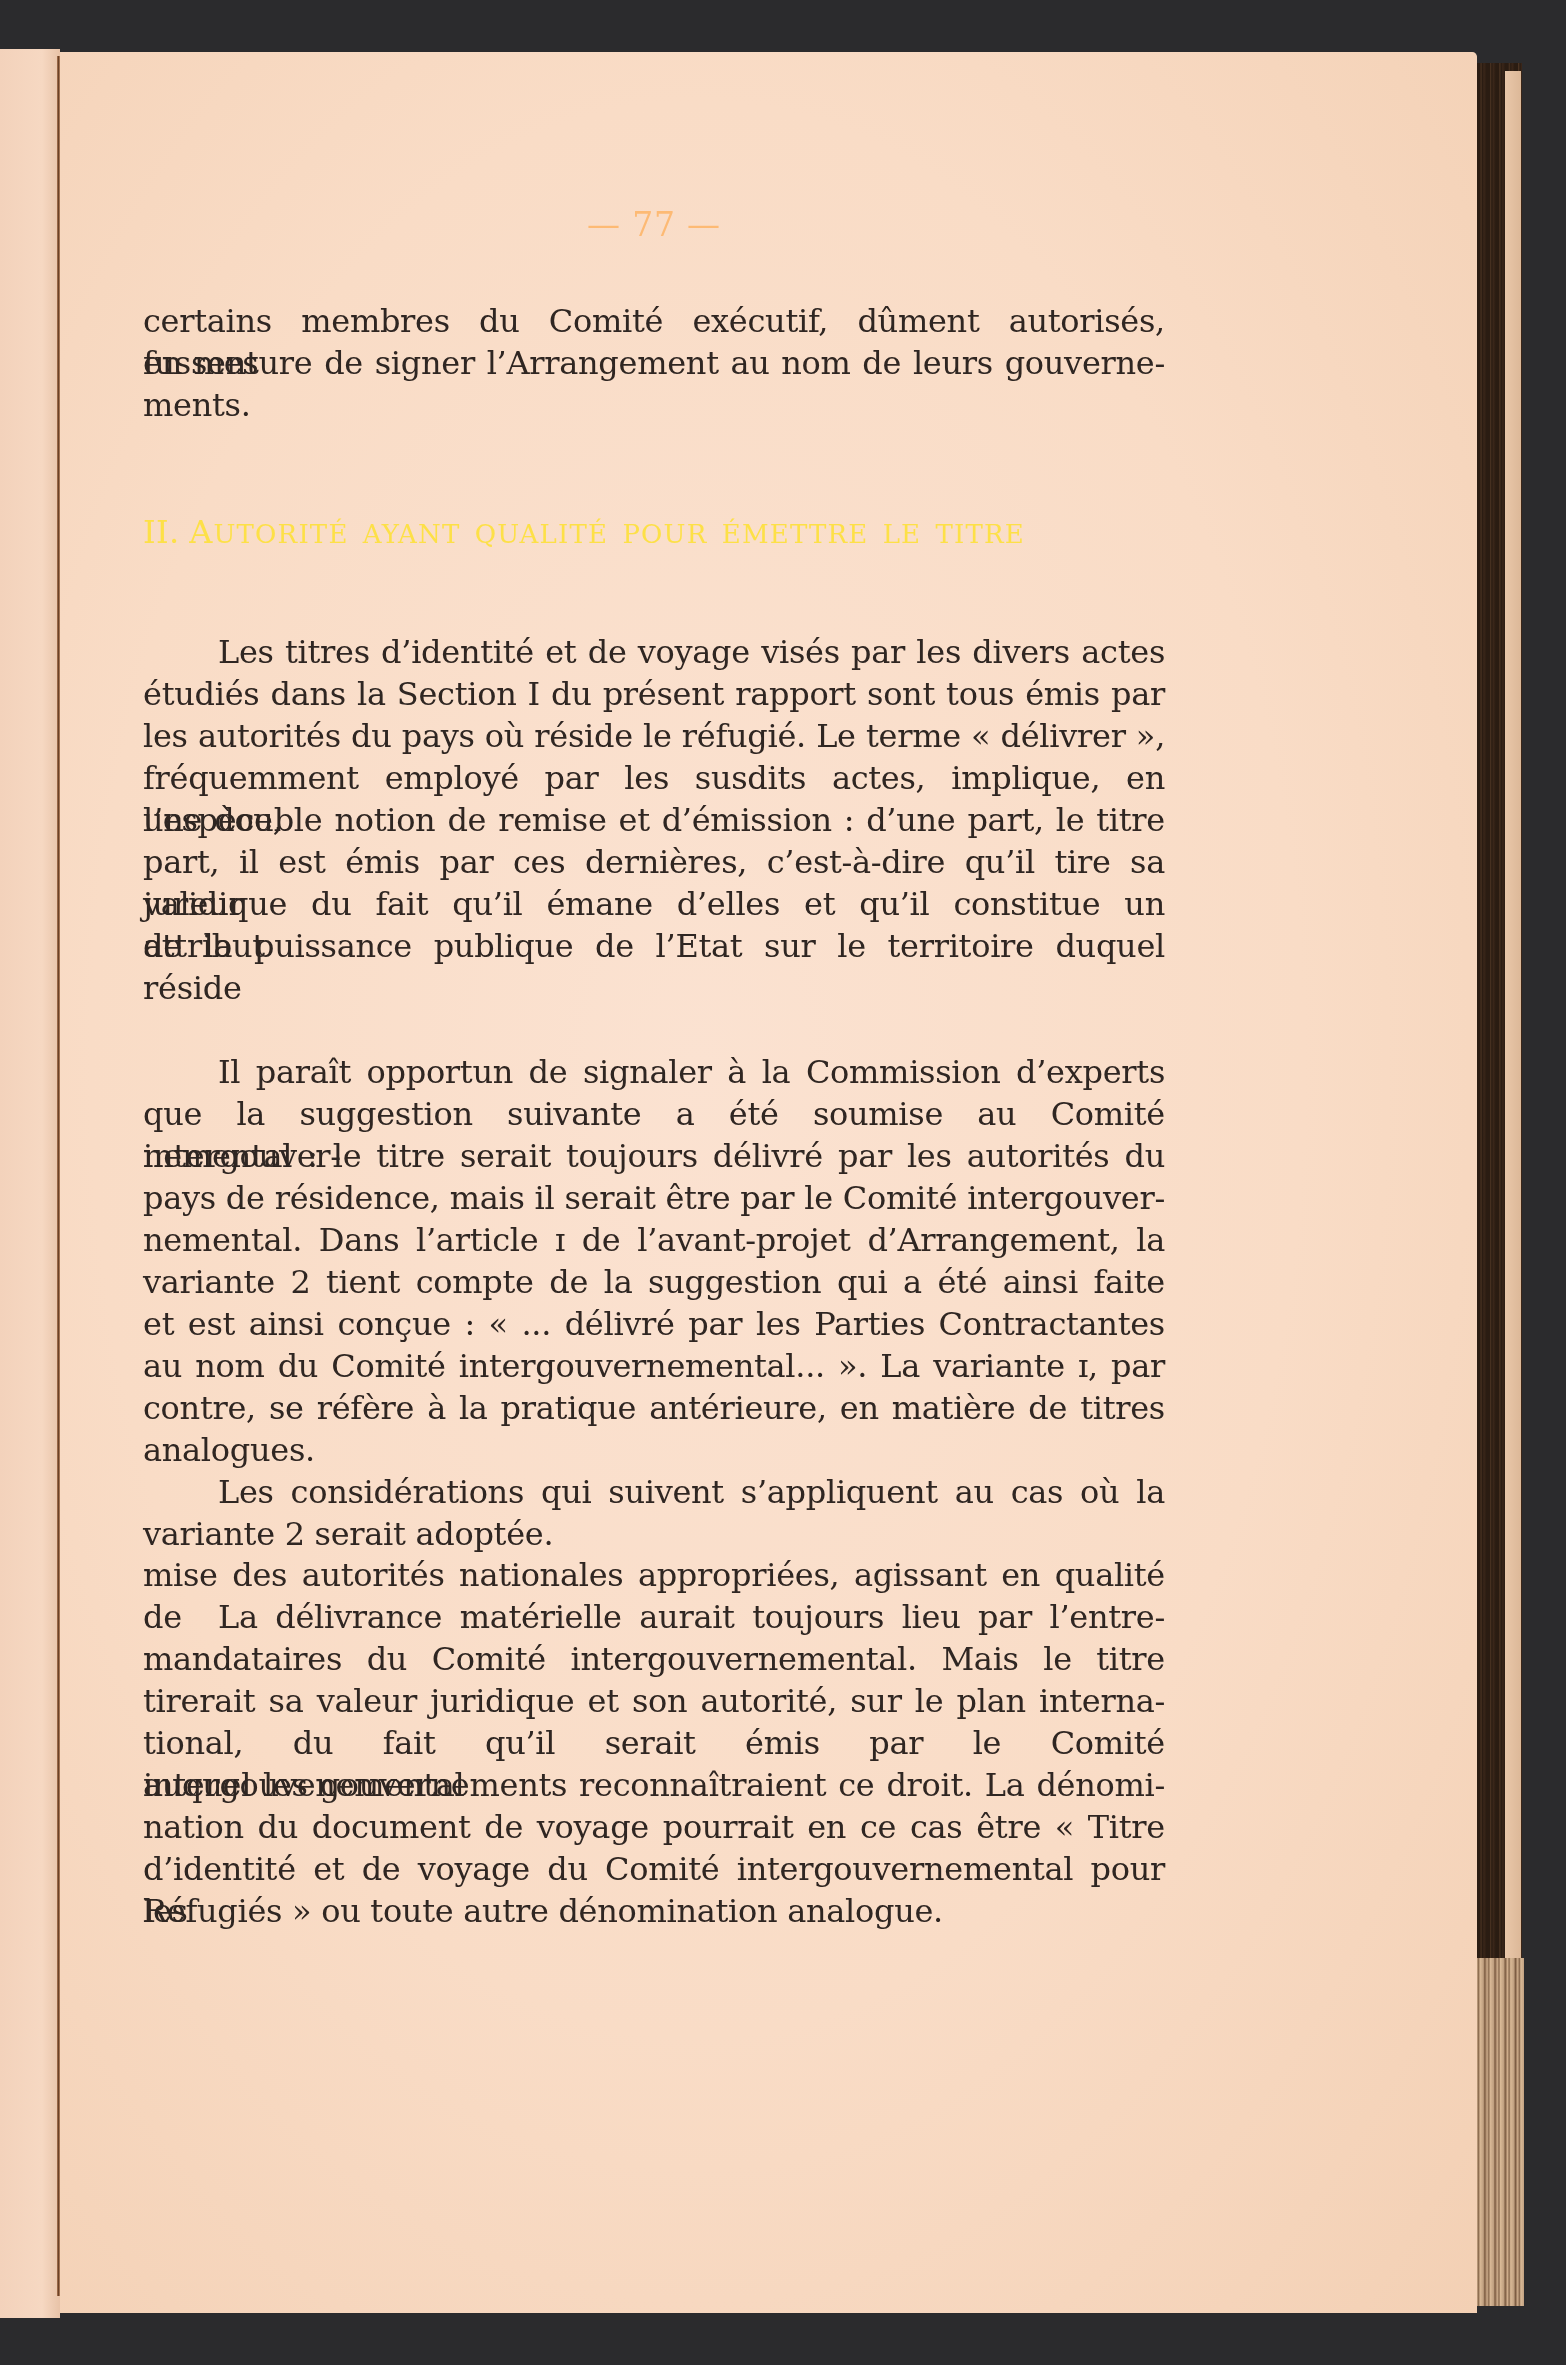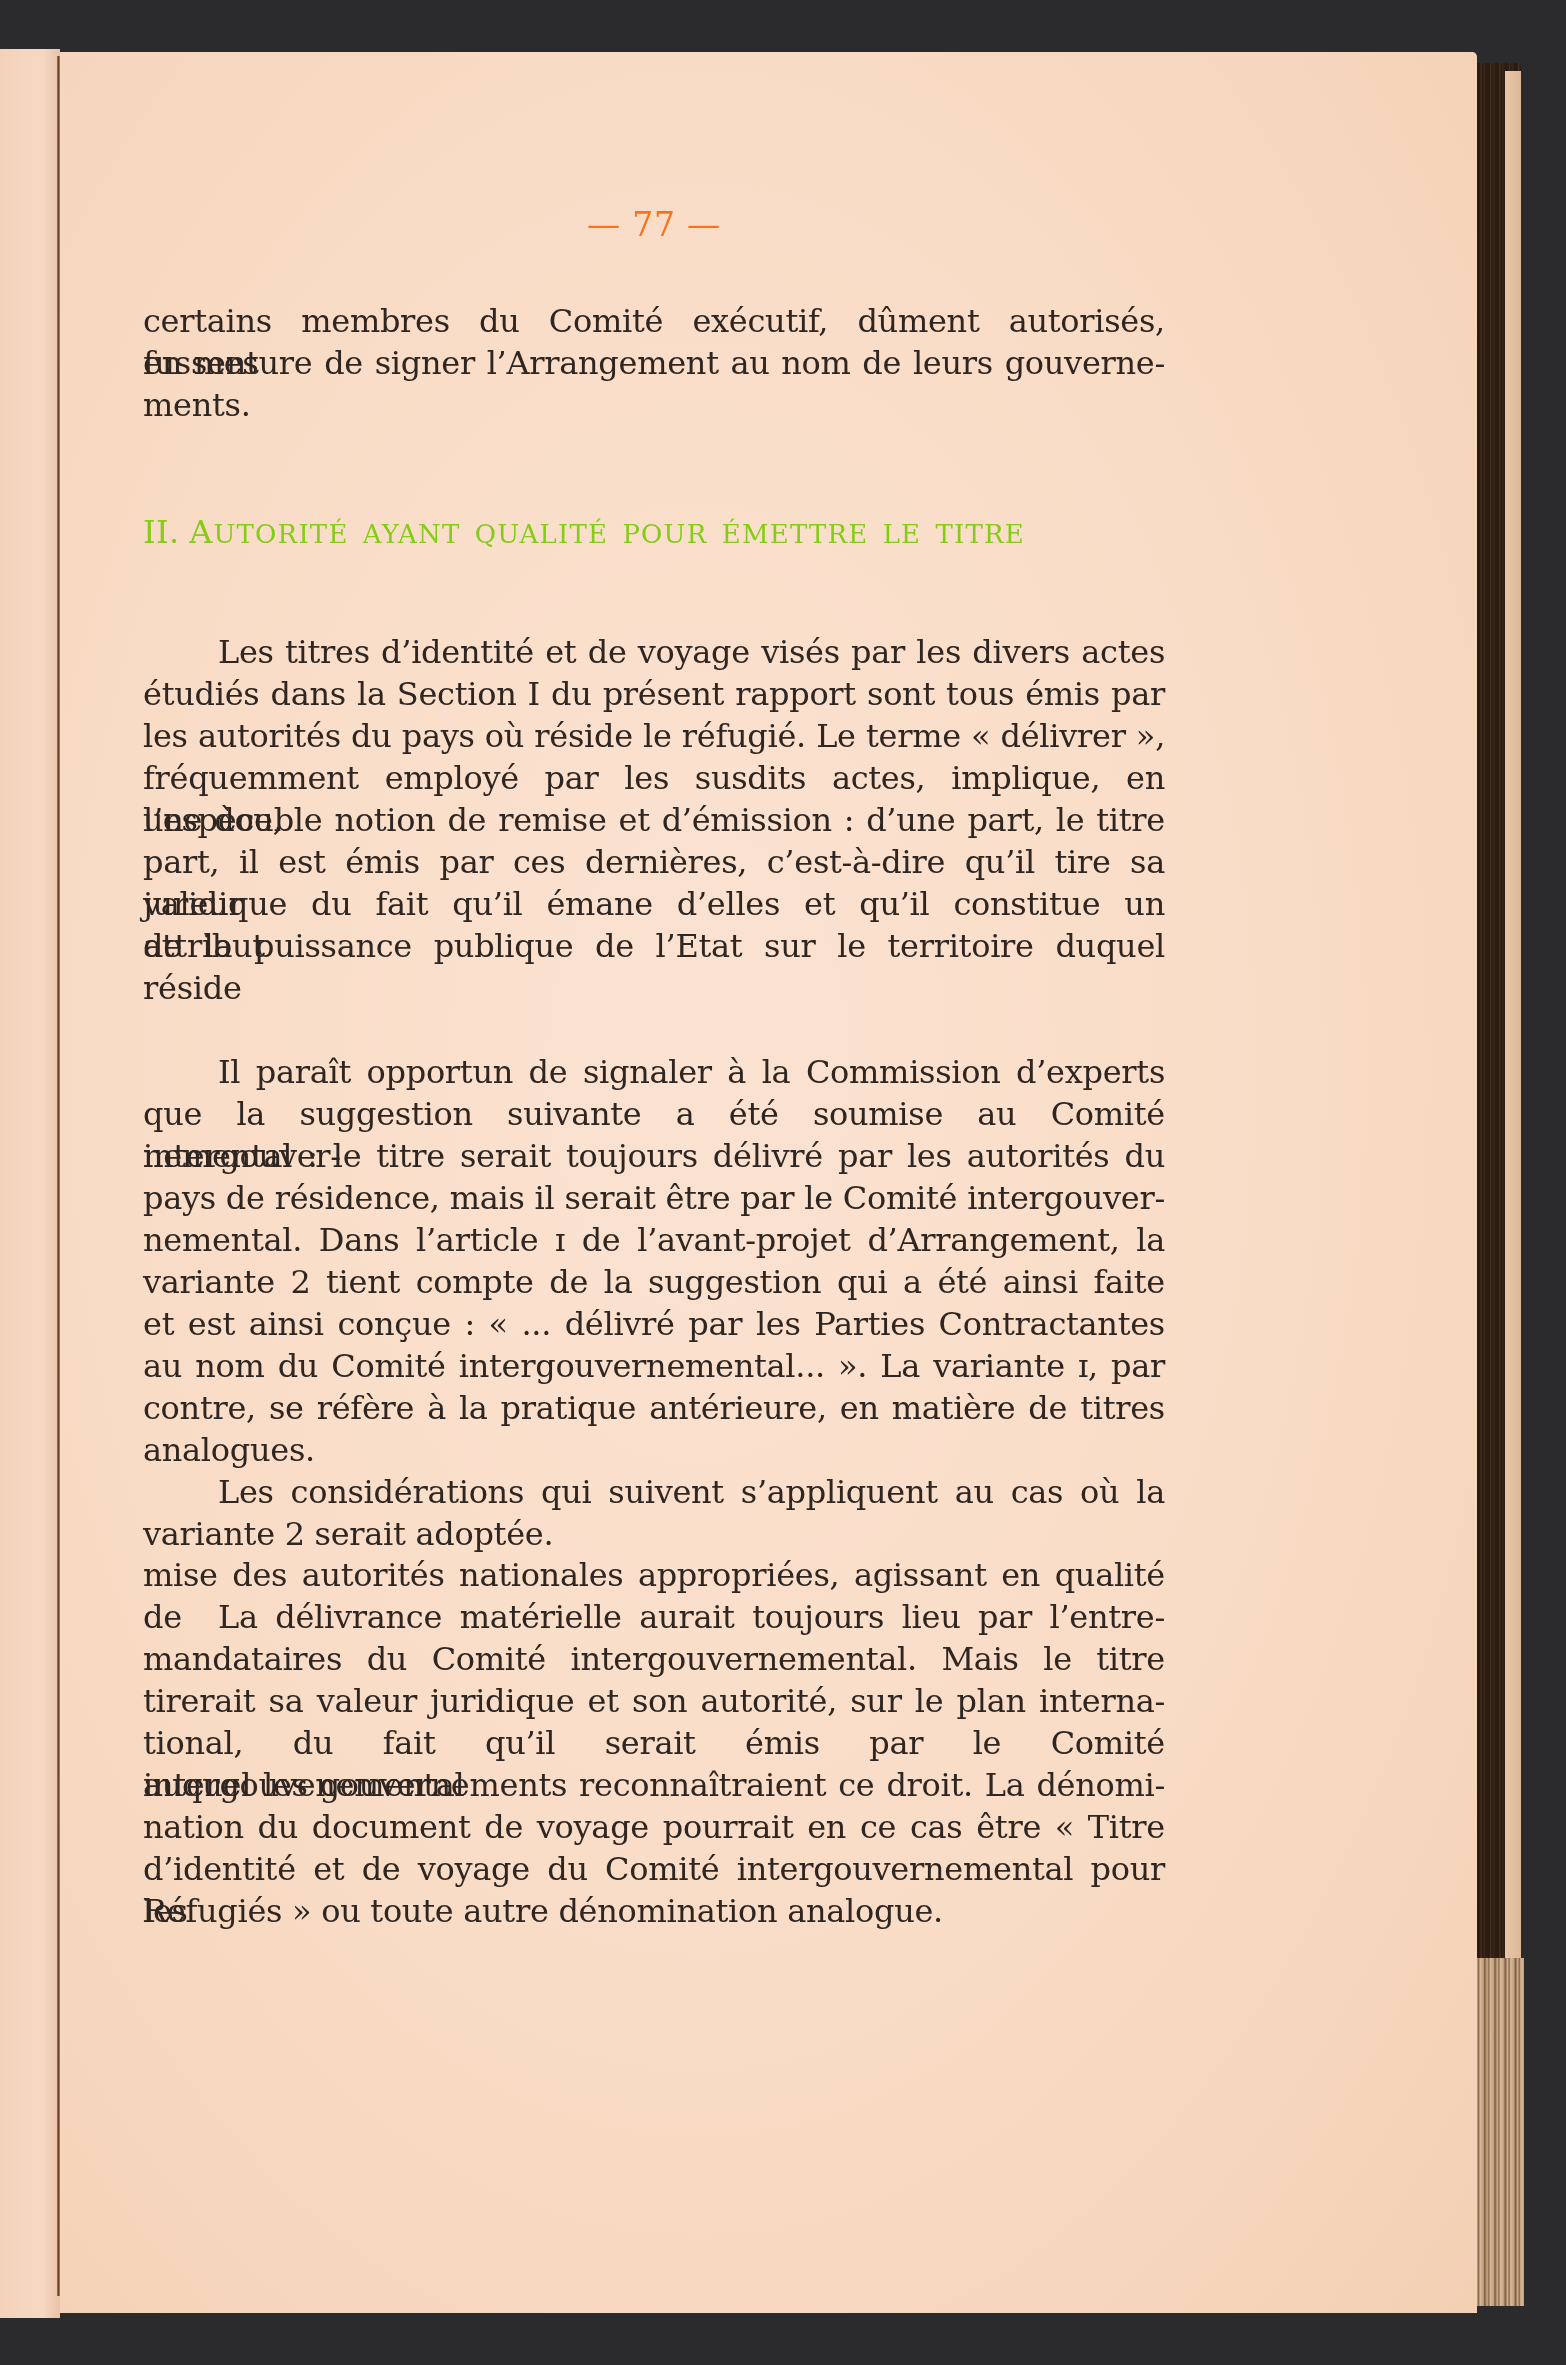--- a/index.html
+++ b/index.html
@@ -38,31 +38,31 @@
     background: linear-gradient(90deg, #e9c7a9, #dcb898);
   }
   .text-block {
     position: absolute; left: 143px; top: 0; width: 1022px;
     color: #2f2622;
     font-size: 32px;
     letter-spacing: -0.3px;
   }
   .page-number {
     position: absolute; left: 0; width: 1022px; top: 205px;
-    text-align: center; font-size: 33px; color: #f97316; letter-spacing: 0.8px;
+    text-align: center; font-size: 33px; color: #fdba74; letter-spacing: 0.8px;
   }
   .para {
     position: absolute; left: 0; width: 1022px;
     line-height: 42px; text-align: justify;
     text-align-last: left;
     hyphens: manual;
   }
   .heading {
     position: absolute; left: 0; top: 513px; width: 1022px;
-    font-size: 26px; letter-spacing: 1.2px; color: #84cc16;
+    font-size: 26px; letter-spacing: 1.2px; color: #fde047;
     white-space: nowrap;
   }
   .heading .num { font-size: 32px; letter-spacing: 0.4px; }
   .heading .cap { font-size: 32px; }
   .line { display: block; white-space: nowrap; text-align: justify; text-align-last: justify; }
   .line.last { text-align-last: left; }
 </style>
 </head>
 <body>
 

